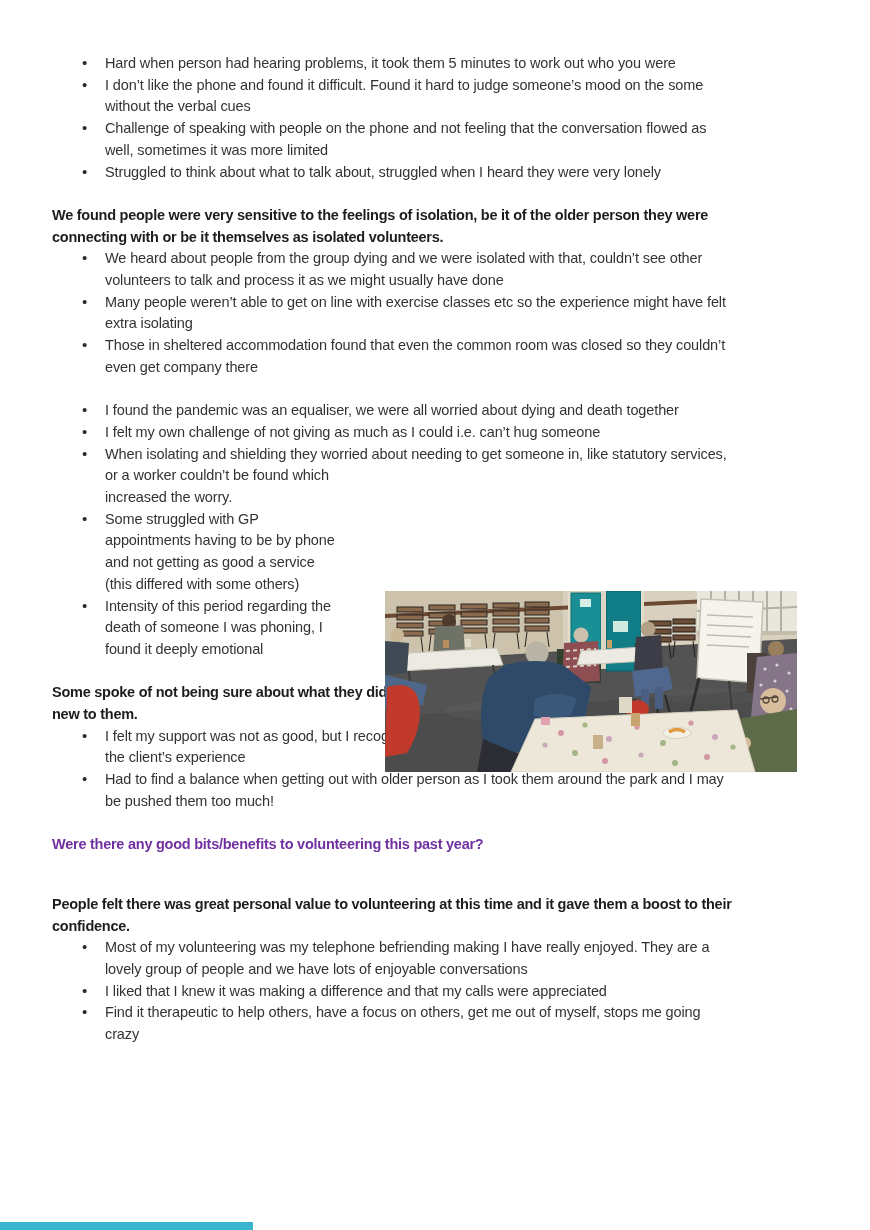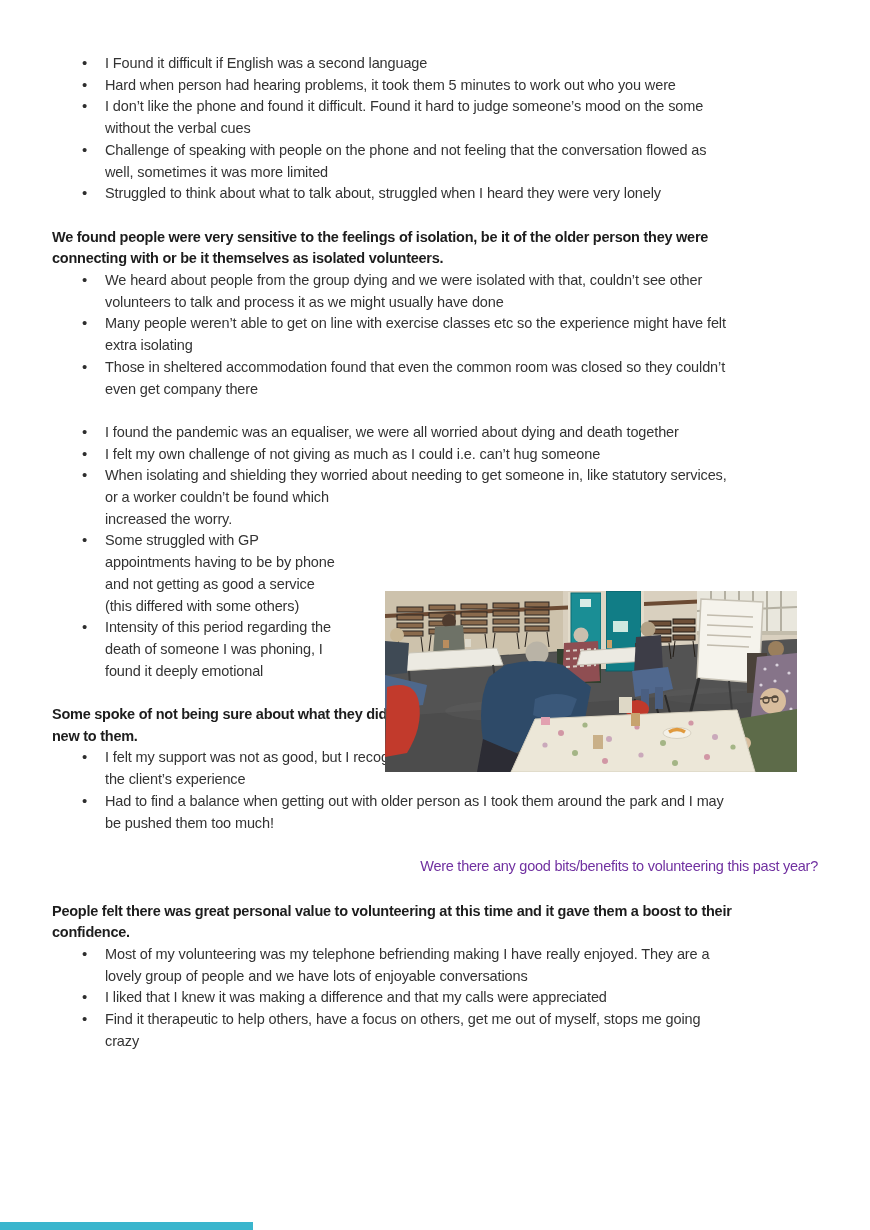--- a/index.html
+++ b/index.html
@@ -18,41 +18,40 @@
   }
   ul.bullets { list-style:none; margin:0; padding:0; }
   ul.bullets li {
     position:relative; padding-left:53px; white-space:pre-line;
   }
   ul.bullets li::before {
     content:"\2022"; position:absolute; left:30px; top:-1px; color:#2e2e2e;
     font-size:15px;
   }
   .q-heading {
-    margin:0 0 23px 0; text-align:right; font-weight:normal;
+    margin:0 0 38px 0; text-align:left; font-weight:bold;
     letter-spacing:-0.25px; white-space:pre-line;
   }
   .photo-wrap {
     position:absolute; left:385px; top:591px; width:412px; height:181px;
   }
   .photo-wrap svg { display:block; width:100%; height:100%; }
   .footer-bar {
     position:absolute; left:0; bottom:0; width:253px; height:8px;
   }
 </style>
 </head>
 <body>
 
 <div class="page">
 
   <div class="content">
 
     <section>
       <ul class="bullets">
-        <li>I Found it difficult if English was a second language</li>
         <li>Hard when person had hearing problems, it took them 5 minutes to work out who you were</li>
         <li>I don’t like the phone and found it difficult. Found it hard to judge someone’s mood on the some
 without the verbal cues</li>
         <li>Challenge of speaking with people on the phone and not feeling that the conversation flowed as
 well, sometimes it was more limited</li>
         <li>Struggled to think about what to talk about, struggled when I heard they were very lonely</li>
       </ul>
     </section>
 
     <section>

